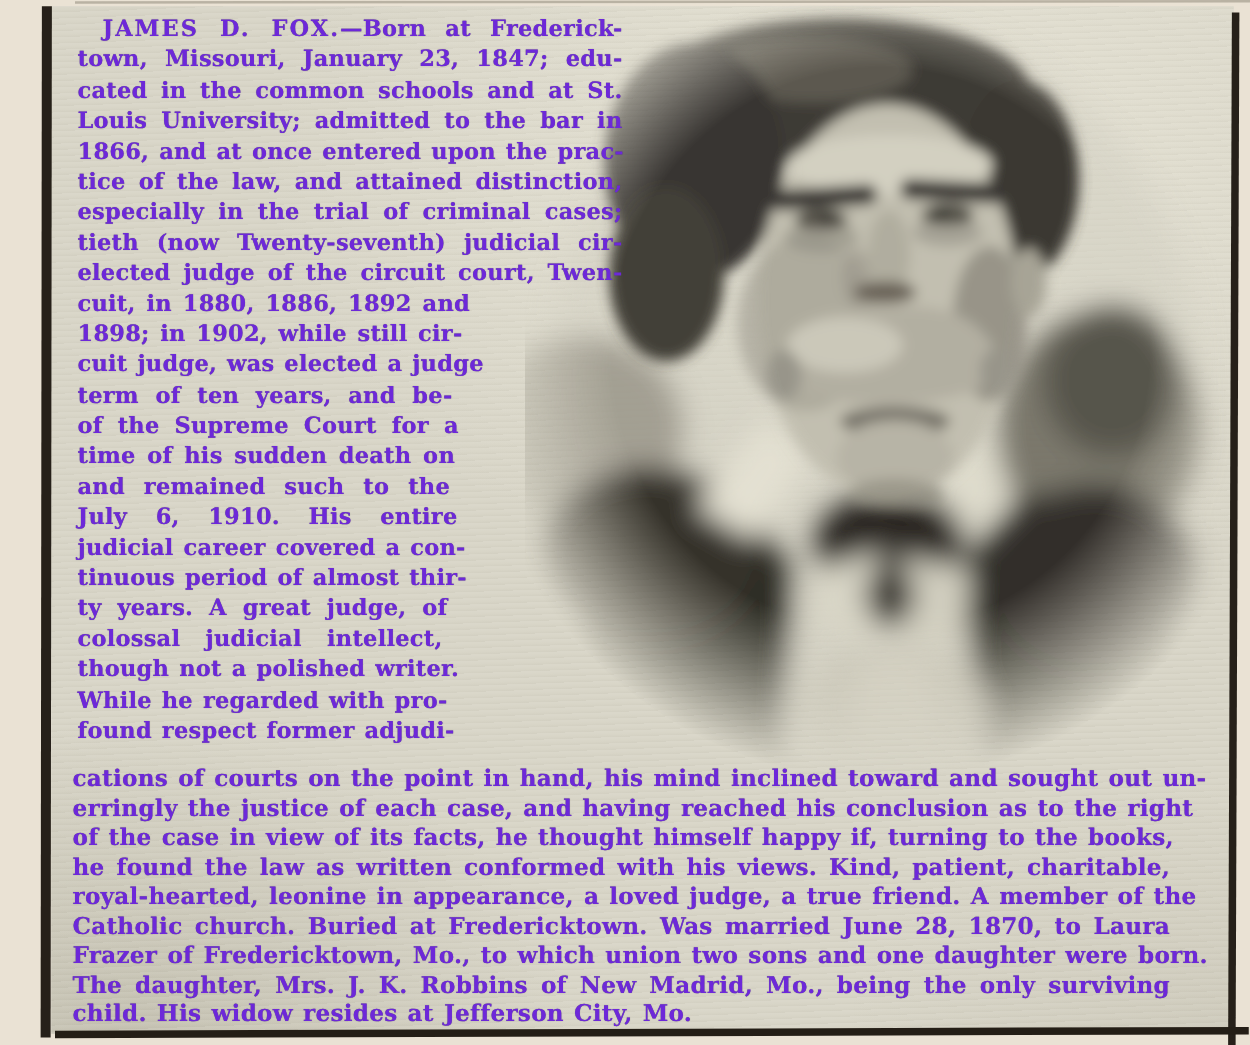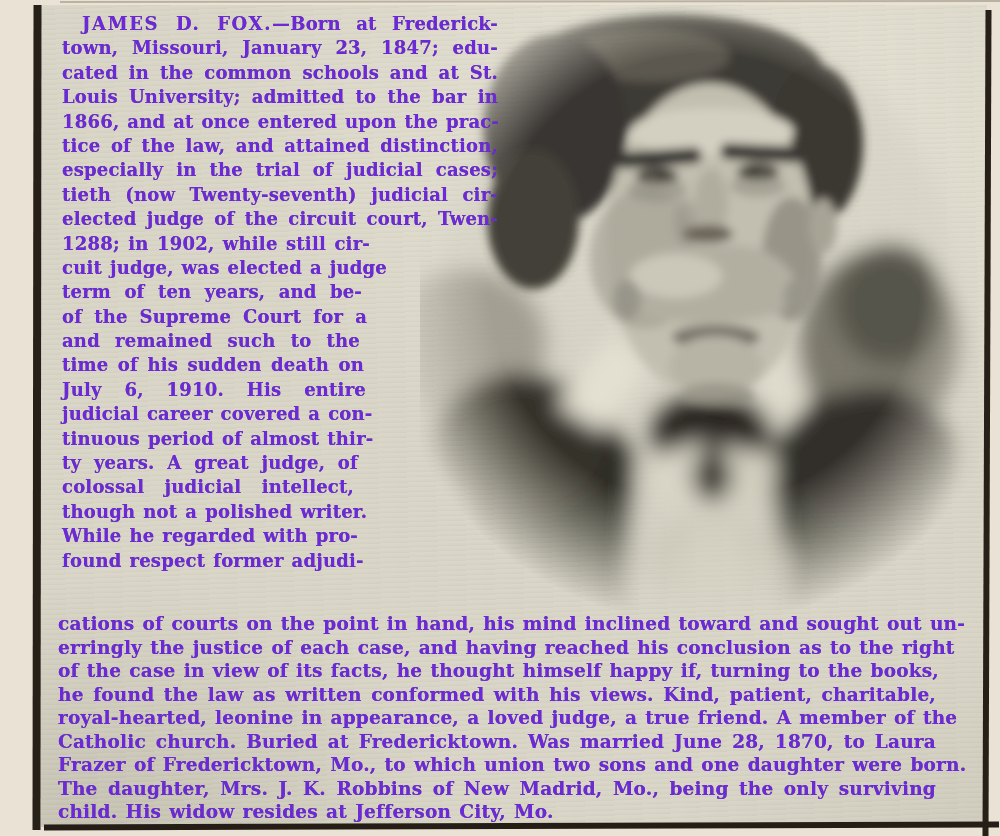--- a/index.html
+++ b/index.html
@@ -121,29 +121,30 @@
   </svg>
 </div>
 
 <div class="textcol ink">
   <div class="ln indent"><span class="title-caps">JAMES D. FOX.</span><span>—Born at Frederick-</span></div>
   <div class="ln">town, Missouri, January 23, 1847; edu-</div>
   <div class="ln">cated in the common schools and at St.</div>
   <div class="ln">Louis University; admitted to the bar in</div>
   <div class="ln">1866, and at once entered upon the prac-</div>
   <div class="ln">tice of the law, and attained distinction,</div>
-  <div class="ln">especially in the trial of judicial cases;</div>
+  <div class="ln">especially in the trial of criminal cases;</div>
   <div class="ln">tieth (now Twenty-seventh) judicial cir-</div>
   <div class="ln">elected judge of the circuit court, Twen-</div>
-  <div class="ln" style="width:308px">1288; in 1902, while still cir-</div>
+  <div class="ln" style="width:314px">cuit, in 1880, 1886, 1892 and</div>
+  <div class="ln" style="width:308px">1898; in 1902, while still cir-</div>
   <div class="ln" style="width:316px">cuit judge, was elected a judge</div>
   <div class="ln" style="width:300px">term of ten years, and be-</div>
   <div class="ln" style="width:305px">of the Supreme Court for a</div>
+  <div class="ln" style="width:302px">time of his sudden death on</div>
   <div class="ln" style="width:298px">and remained such to the</div>
-  <div class="ln" style="width:302px">time of his sudden death on</div>
   <div class="ln" style="width:304px">July 6, 1910. His entire</div>
   <div class="ln" style="width:300px">judicial career covered a con-</div>
   <div class="ln" style="width:304px">tinuous period of almost thir-</div>
   <div class="ln" style="width:296px">ty years. A great judge, of</div>
   <div class="ln" style="width:292px">colossal judicial intellect,</div>
   <div class="ln" style="width:292px">though not a polished writer.</div>
   <div class="ln" style="width:288px">While he regarded with pro-</div>
   <div class="ln" style="width:282px">found respect former adjudi-</div>
 </div>
 

